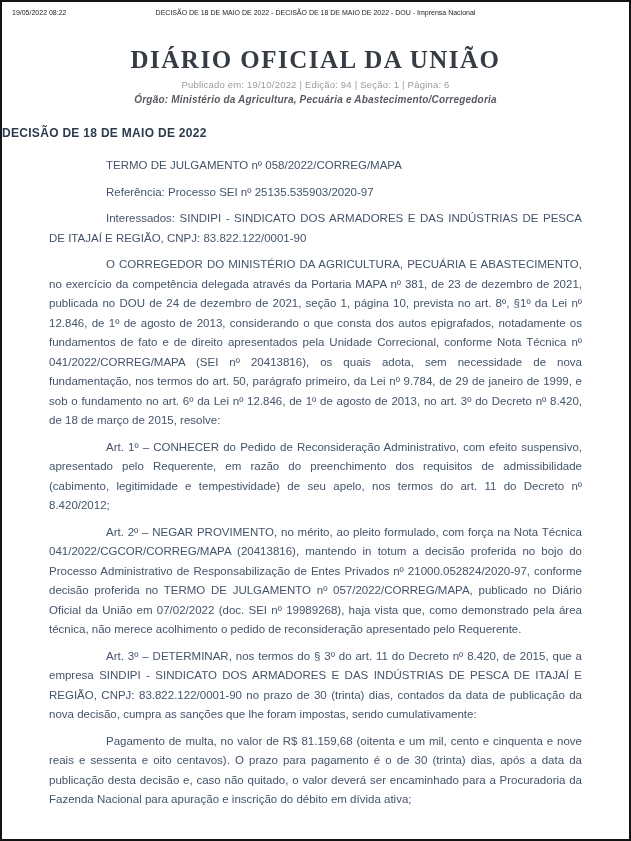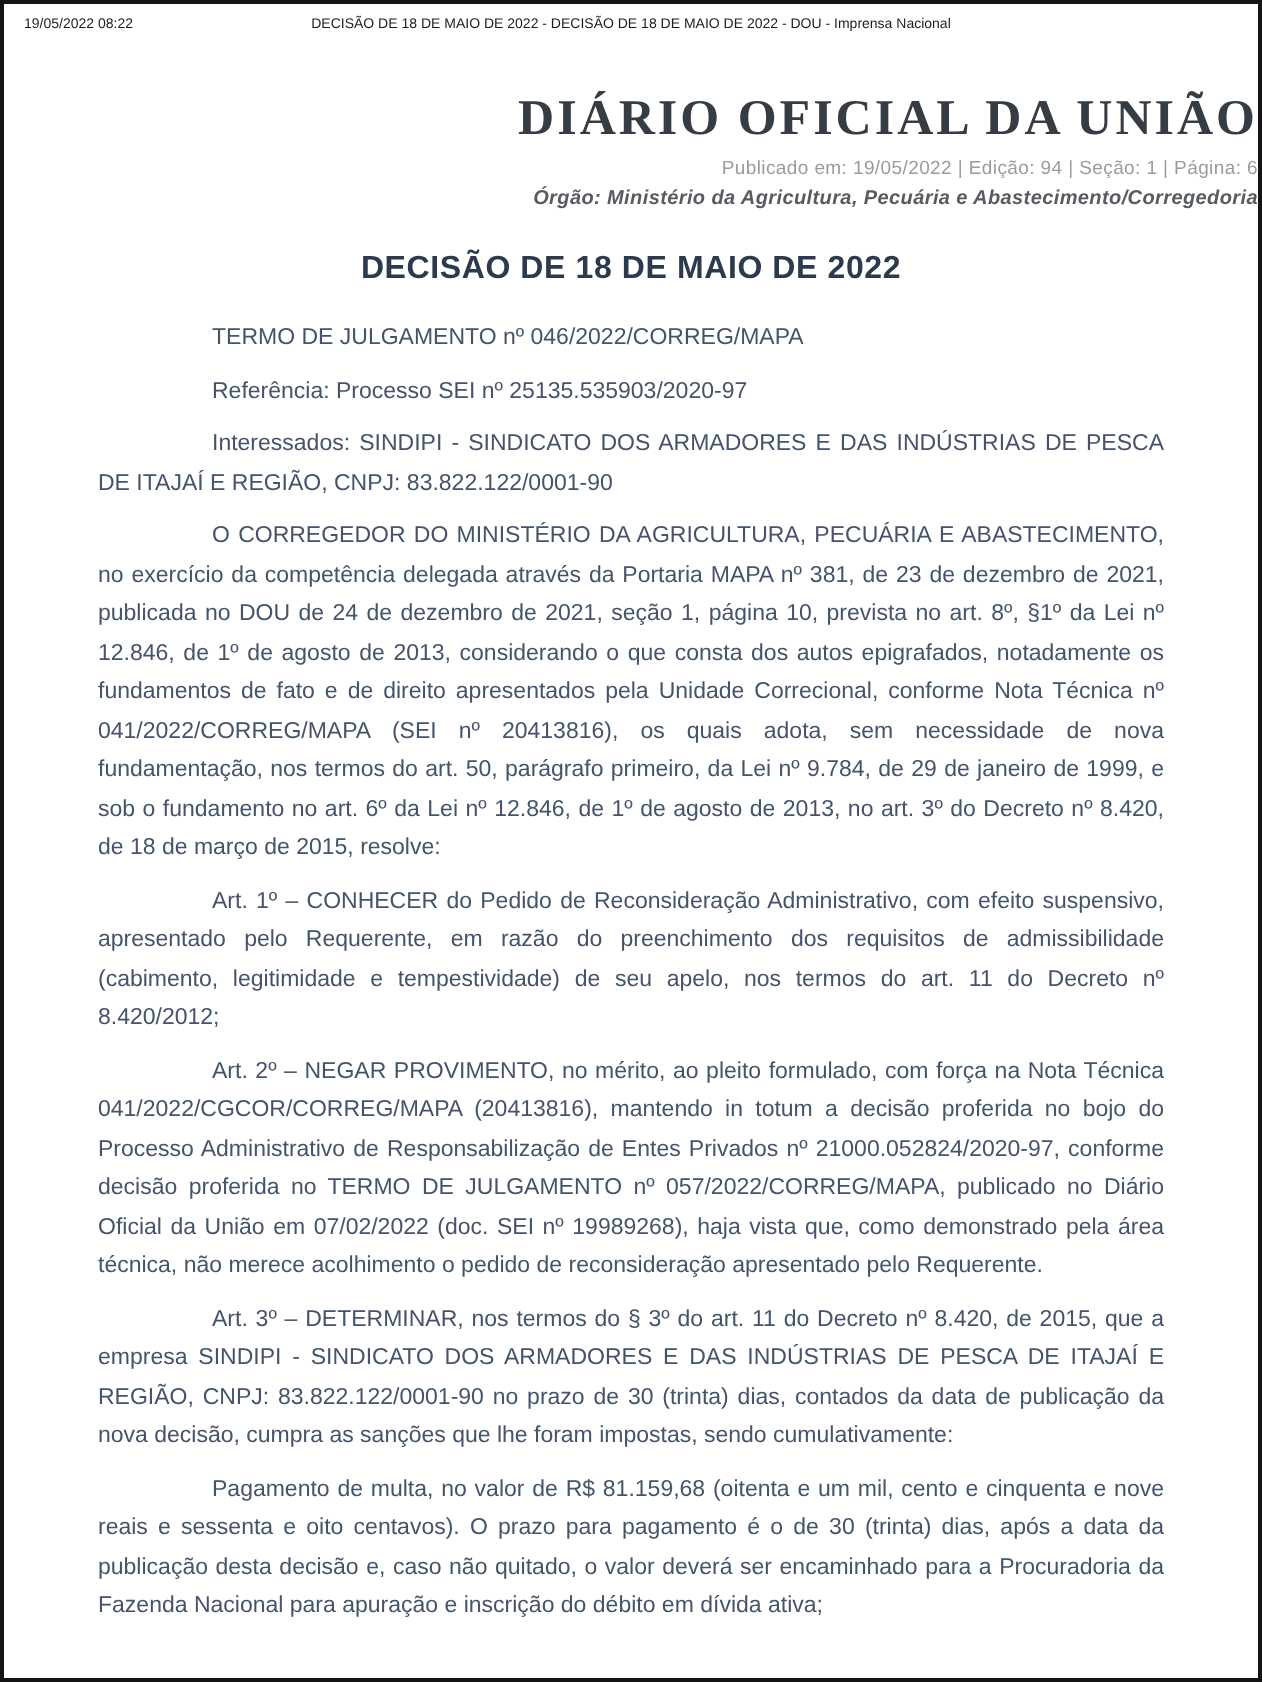--- a/index.html
+++ b/index.html
@@ -34,21 +34,21 @@
   .print-header .doc-title {
     position: absolute;
     left: 0;
     right: 0;
     top: 0;
     text-align: center;
   }
   
   .masthead {
     margin-top: 44px;
-    text-align: right;
+    text-align: center;
   }
   .masthead-title {
     font-family: "Liberation Serif", "DejaVu Serif", serif;
     font-weight: bold;
     font-size: 25px;
     letter-spacing: 1.5px;
     color: #363c44;
     margin: 0;
   }
   .masthead-meta {
@@ -61,22 +61,21 @@
     margin-top: 4px;
     font-size: 10px;
     font-weight: bold;
     color: #585c60;
     letter-spacing: 0.2px;
     font-style: italic;
   }
   
   .article-title {
     margin-top: 21px;
-    text-align: center;
-    font-size: 16px;
+    font-size: 12px;
     font-weight: bold;
     color: #2b3b4d;
     letter-spacing: 0.3px;
   }
   .article-body {
     margin: 16px 47px 0 47px;
     text-align: justify;
     font-size: 11.5px;
     line-height: 19.5px;
     color: #44546a;
@@ -91,28 +90,28 @@
 
 <div class="page">
 
   <div class="print-header">
     <span class="datetime">19/05/2022 08:22</span>
     <span class="doc-title">DECISÃO DE 18 DE MAIO DE 2022 - DECISÃO DE 18 DE MAIO DE 2022 - DOU - Imprensa Nacional</span>
   </div>
 
   <div class="masthead">
     <h1 class="masthead-title">DIÁRIO OFICIAL DA UNIÃO</h1>
-    <div class="masthead-meta">Publicado em: 19/05/2022 | Edição: 94 | Seção: 1 | Página: 6</div>
+    <div class="masthead-meta">Publicado em: 19/10/2022 | Edição: 94 | Seção: 1 | Página: 6</div>
     <div class="masthead-organ">Órgão: Ministério da Agricultura, Pecuária e Abastecimento/Corregedoria</div>
   </div>
 
   <div class="article-title">DECISÃO DE 18 DE MAIO DE 2022</div>
 
   <div class="article-body">
-      <p class="para">TERMO DE JULGAMENTO nº 046/2022/CORREG/MAPA</p>
+      <p class="para">TERMO DE JULGAMENTO nº 058/2022/CORREG/MAPA</p>
       <p class="para">Referência: Processo SEI nº 25135.535903/2020-97</p>
       <p class="para">Interessados: SINDIPI - SINDICATO DOS ARMADORES E DAS INDÚSTRIAS DE PESCA DE ITAJAÍ E REGIÃO, CNPJ: 83.822.122/0001-90</p>
       <p class="para">O CORREGEDOR DO MINISTÉRIO DA AGRICULTURA, PECUÁRIA E ABASTECIMENTO, no exercício da competência delegada através da Portaria MAPA nº 381, de 23 de dezembro de 2021, publicada no DOU de 24 de dezembro de 2021, seção 1, página 10, prevista no art. 8º, §1º da Lei nº 12.846, de 1º de agosto de 2013, considerando o que consta dos autos epigrafados, notadamente os fundamentos de fato e de direito apresentados pela Unidade Correcional, conforme Nota Técnica nº 041/2022/CORREG/MAPA (SEI nº 20413816), os quais adota, sem necessidade de nova fundamentação, nos termos do art. 50, parágrafo primeiro, da Lei nº 9.784, de 29 de janeiro de 1999, e sob o fundamento no art. 6º da Lei nº 12.846, de 1º de agosto de 2013, no art. 3º do Decreto nº 8.420, de 18 de março de 2015, resolve:</p>
       <p class="para">Art. 1º – CONHECER do Pedido de Reconsideração Administrativo, com efeito suspensivo, apresentado pelo Requerente, em razão do preenchimento dos requisitos de admissibilidade (cabimento, legitimidade e tempestividade) de seu apelo, nos termos do art. 11 do Decreto nº 8.420/2012;</p>
       <p class="para">Art. 2º – NEGAR PROVIMENTO, no mérito, ao pleito formulado, com força na Nota Técnica 041/2022/CGCOR/CORREG/MAPA (20413816), mantendo in totum a decisão proferida no bojo do Processo Administrativo de Responsabilização de Entes Privados nº 21000.052824/2020-97, conforme decisão proferida no TERMO DE JULGAMENTO nº 057/2022/CORREG/MAPA, publicado no Diário Oficial da União em 07/02/2022 (doc. SEI nº 19989268), haja vista que, como demonstrado pela área técnica, não merece acolhimento o pedido de reconsideração apresentado pelo Requerente.</p>
       <p class="para">Art. 3º – DETERMINAR, nos termos do § 3º do art. 11 do Decreto nº 8.420, de 2015, que a empresa SINDIPI - SINDICATO DOS ARMADORES E DAS INDÚSTRIAS DE PESCA DE ITAJAÍ E REGIÃO, CNPJ: 83.822.122/0001-90 no prazo de 30 (trinta) dias, contados da data de publicação da nova decisão, cumpra as sanções que lhe foram impostas, sendo cumulativamente:</p>
       <p class="para">Pagamento de multa, no valor de R$ 81.159,68 (oitenta e um mil, cento e cinquenta e nove reais e sessenta e oito centavos). O prazo para pagamento é o de 30 (trinta) dias, após a data da publicação desta decisão e, caso não quitado, o valor deverá ser encaminhado para a Procuradoria da Fazenda Nacional para apuração e inscrição do débito em dívida ativa;</p>
     </div>
 
 </div>

